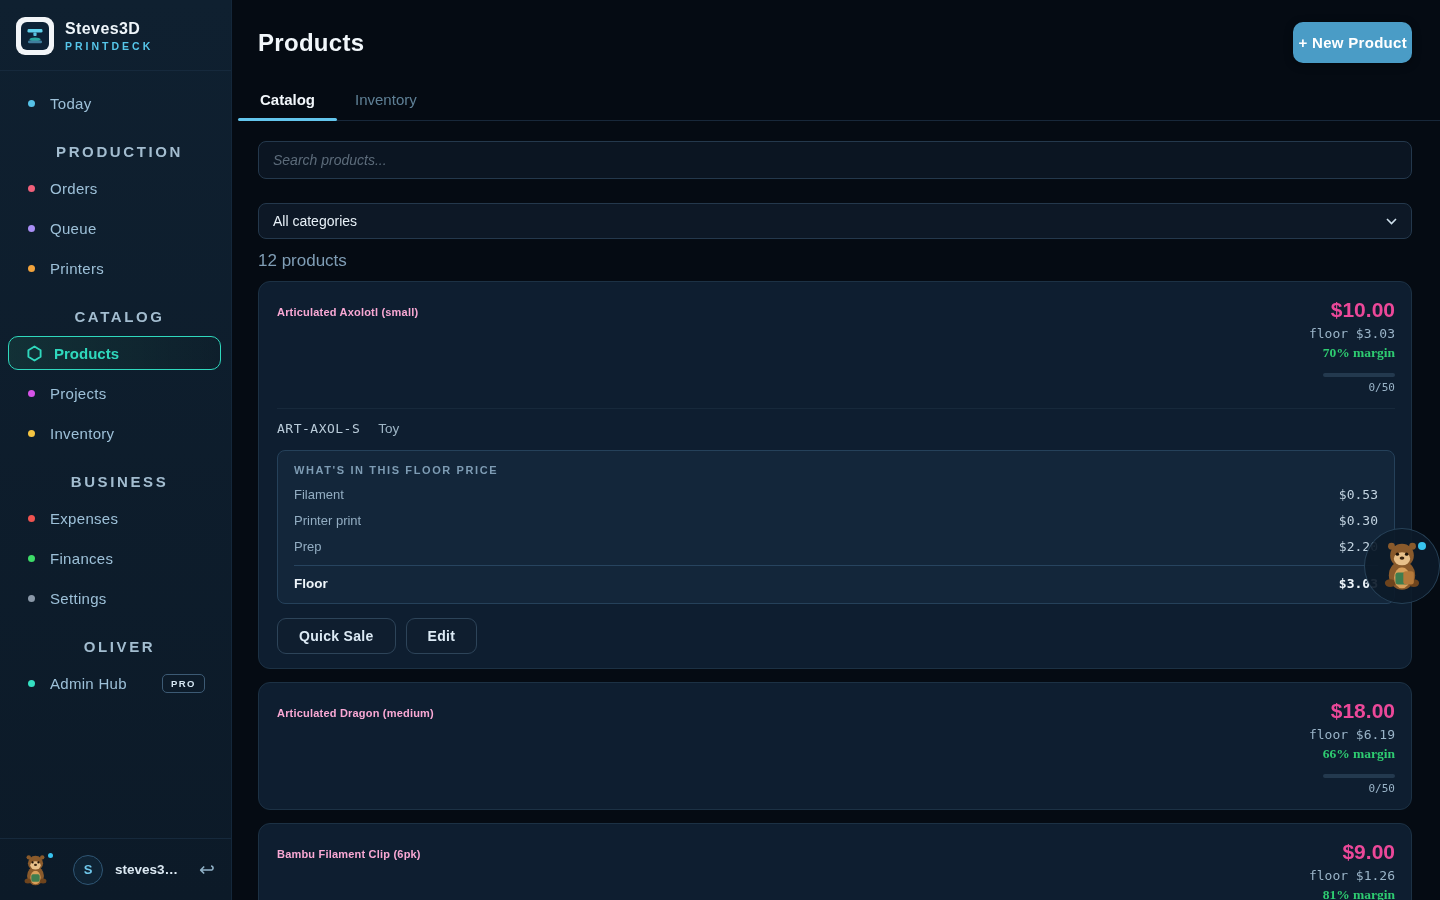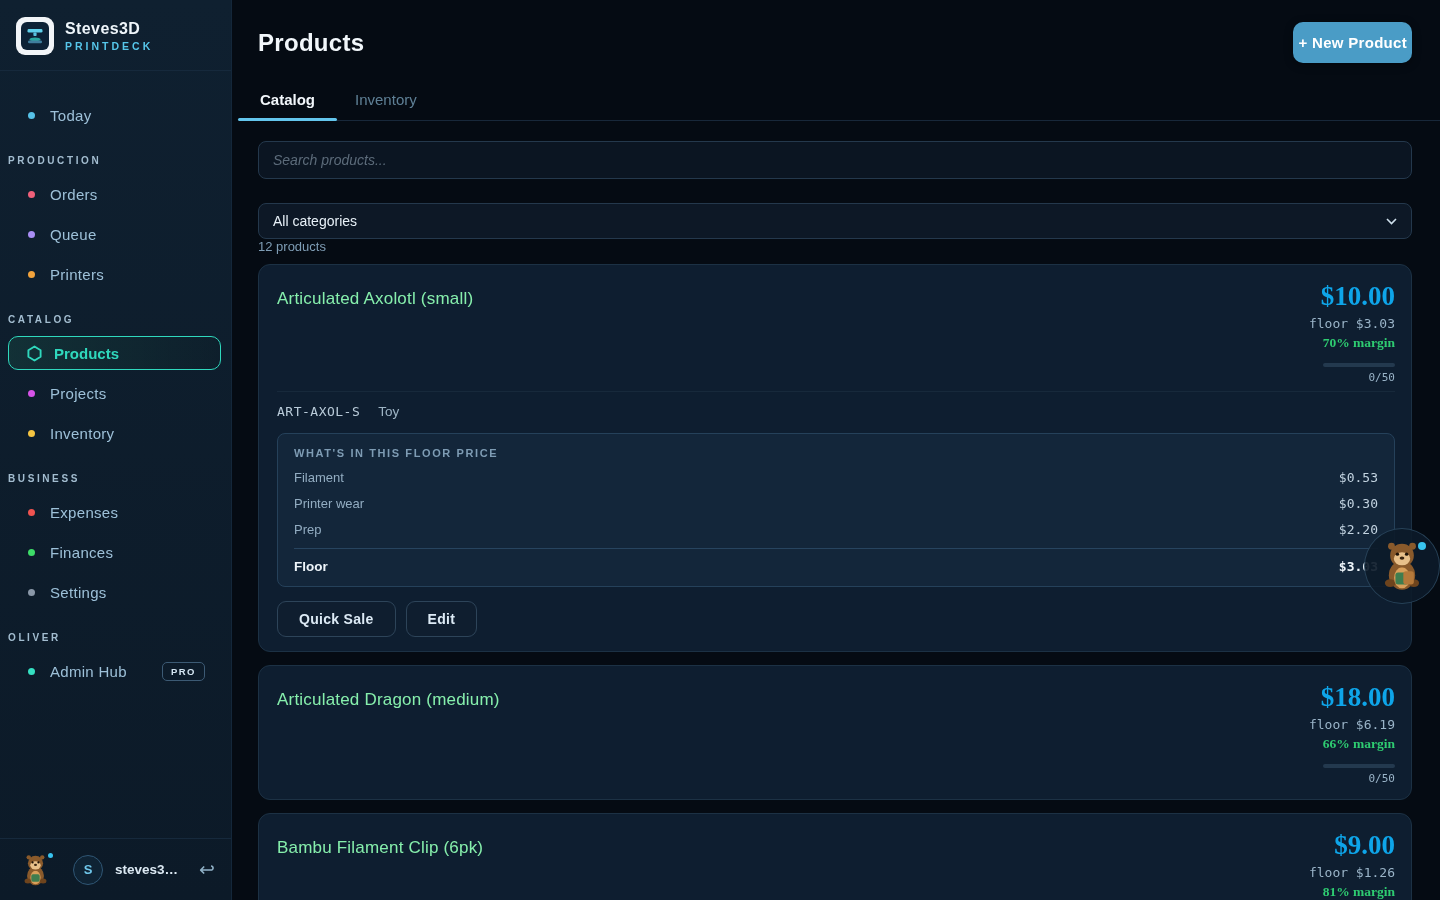--- a/index.html
+++ b/index.html
@@ -2,36 +2,36 @@
 <html><head>
 <meta charset="utf-8">
 <style>
   * { margin:0; padding:0; box-sizing:border-box; }
   html,body { width:1440px; height:900px; overflow:hidden; background:#050b13;
     font-family:"Liberation Sans", sans-serif; }
   .app { display:flex; width:1440px; height:900px; }
 
   
   .sidebar { width:232px; min-width:232px; height:900px; background:linear-gradient(180deg,#0f2030 0%,#0c1a28 100%);
-    border-right:1px solid #14273a; display:flex; flex-direction:column;gap:12px; }
+    border-right:1px solid #14273a; display:flex; flex-direction:column; }
   .brand { display:flex; align-items:center; gap:11px; padding:17px 16px 15px 16px;
     border-bottom:1px solid #16293c; }
   .logo-box { width:38px; height:38px; background:#f2f5f8; border-radius:9px;
     display:flex; align-items:center; justify-content:center; }
   .logo-inner { width:28px; height:28px; background:#0d2236; border-radius:6px;
     display:flex; align-items:center; justify-content:center; }
   .brand-text .brand-name { color:#eef5fa; font-weight:bold; font-size:16px; letter-spacing:.4px; }
   .brand-text .brand-sub { color:#56c6ea; font-weight:bold; font-size:10.5px; letter-spacing:3px; margin-top:2px; }
 
   nav.side-nav { flex:1; padding-top:12px; overflow:hidden; }
   .nav-item { display:flex; align-items:center; height:40px; padding-left:28px; gap:15px;
     color:#9dc0d8; font-size:15px; letter-spacing:.3px; cursor:pointer; }
   .dot { width:7px; height:7px; border-radius:50%; flex:none; }
-  .nav-heading { color:#a3bdd0; font-size:10px; font-weight:bold; letter-spacing:2.6px;
-    padding:20px 0 8px 8px; }
+  .nav-heading { color:#a3bdd0; font-size:15px; font-weight:bold; letter-spacing:2.6px;
+    padding:20px 0 8px 8px;text-align:center; }
   .nav-active { display:flex; align-items:center; gap:12px; height:34px; margin:3px 10px 3px 8px;
     padding-left:18px; border:1px solid #2fd8bd; border-radius:10px;
     background:linear-gradient(90deg, rgba(22,64,62,.55), rgba(14,34,40,.25));
     color:#2fd8bd; font-size:15px; font-weight:bold; cursor:pointer; }
   .pro-badge { margin-left:auto; margin-right:26px; border:1px solid #3c5a74; border-radius:5px;
     color:#d5e6f2; font-size:9.5px; font-weight:bold; letter-spacing:1.5px; padding:3px 8px; }
 
   .side-footer { border-top:1px solid #16293c; height:62px; display:flex; align-items:center;
     padding:0 16px 0 22px; gap:12px; position:relative; }
   .mini-dot { position:absolute; left:48px; top:14px; width:5px; height:5px; border-radius:50%; background:#38c4f0; }
@@ -55,29 +55,29 @@
     background:#63c5ec; border-radius:2px; }
   .tab.inactive { color:#5f8096; }
 
   .search-input { margin-top:20px; width:100%; height:38px; background:#0b1522; border:1px solid #24384c;
     border-radius:8px; color:#cfe0ec; font-size:14px; padding:0 14px; outline:none; display:block;
     font-family:"Liberation Sans", sans-serif; }
   .search-input::placeholder { color:#5c6b7a; font-style:italic; }
   .category-select { margin-top:24px; width:100%; height:36px; background:#0d1826; border:1px solid #24384c;
     border-radius:8px; color:#e8f1f8; font-size:14px; padding:0 14px; display:flex; align-items:center;
     justify-content:space-between; cursor:pointer; }
-  .count-text { color:#7f9db5; font-size:13px; }
+  .count-text { margin-top:12px; color:#7f9db5; font-size:17px; }
 
   
   .cards { margin-top:10px; display:flex; flex-direction:column; gap:13px; }
   .card { background:#0e1e30; border:1px solid #1c3144; border-radius:12px; padding:16px 16px 14px 18px; cursor:pointer; }
   .card-top { display:flex; justify-content:space-between; align-items:flex-start; }
-  .card-title { color:#86efac; font-size:17px; font-weight:normal; letter-spacing:.2px; padding-top:8px; }
+  .card-title { color:#f9a8d4; font-size:11px; font-weight:bold; letter-spacing:.2px; padding-top:8px; }
   .price-block { text-align:right; min-width:120px; }
-  .price { color:#0ea5e9; font-size:27px; font-weight:bold; font-family:Liberation Serif, serif; }
+  .price { color:#ec4899; font-size:21px; font-weight:bold; font-family:Liberation Sans, sans-serif; }
   .floor { color:#9ab4c8; font-size:13px; font-family:"DejaVu Sans Mono", monospace; margin-top:4px; }
   .margin { color:#2ecc71; font-size:13.5px; font-weight:bold; margin-top:4px;font-family:Liberation Serif, serif; }
   .bar-track { width:72px; height:4px; background:#23394e; border-radius:2px; margin:12px 0 4px auto; }
   .stock { color:#9ab4c8; font-size:11px; font-family:"DejaVu Sans Mono", monospace; }
 
   .card-expanded-top { min-height:106px; }
   .card-divider { border-top:1px solid #17293b; margin-top:4px; }
   .sku-row { display:flex; gap:18px; align-items:center; margin-top:12px; }
   .sku { color:#b9cbd9; font-size:13px; font-family:"DejaVu Sans Mono", monospace; letter-spacing:.5px; }
   .category { color:#9db4c4; font-size:13.5px; }
@@ -252,21 +252,21 @@
           <span class="category">Toy</span>
         </div>
 
         <div class="breakdown">
           <div class="breakdown-title">WHAT'S IN THIS FLOOR PRICE</div>
           <div class="b-row">
             <span class="b-label">Filament</span>
             <span class="b-value">$0.53</span>
           </div>
           <div class="b-row">
-            <span class="b-label">Printer wear</span>
+            <span class="b-label">Printer print</span>
             <span class="b-value">$0.30</span>
           </div>
           <div class="b-row">
             <span class="b-label">Prep</span>
             <span class="b-value">$2.20</span>
           </div>
           <div class="b-divider"></div>
           <div class="b-total">
             <span class="b-label">Floor</span>
             <span class="b-value">$3.03</span>

